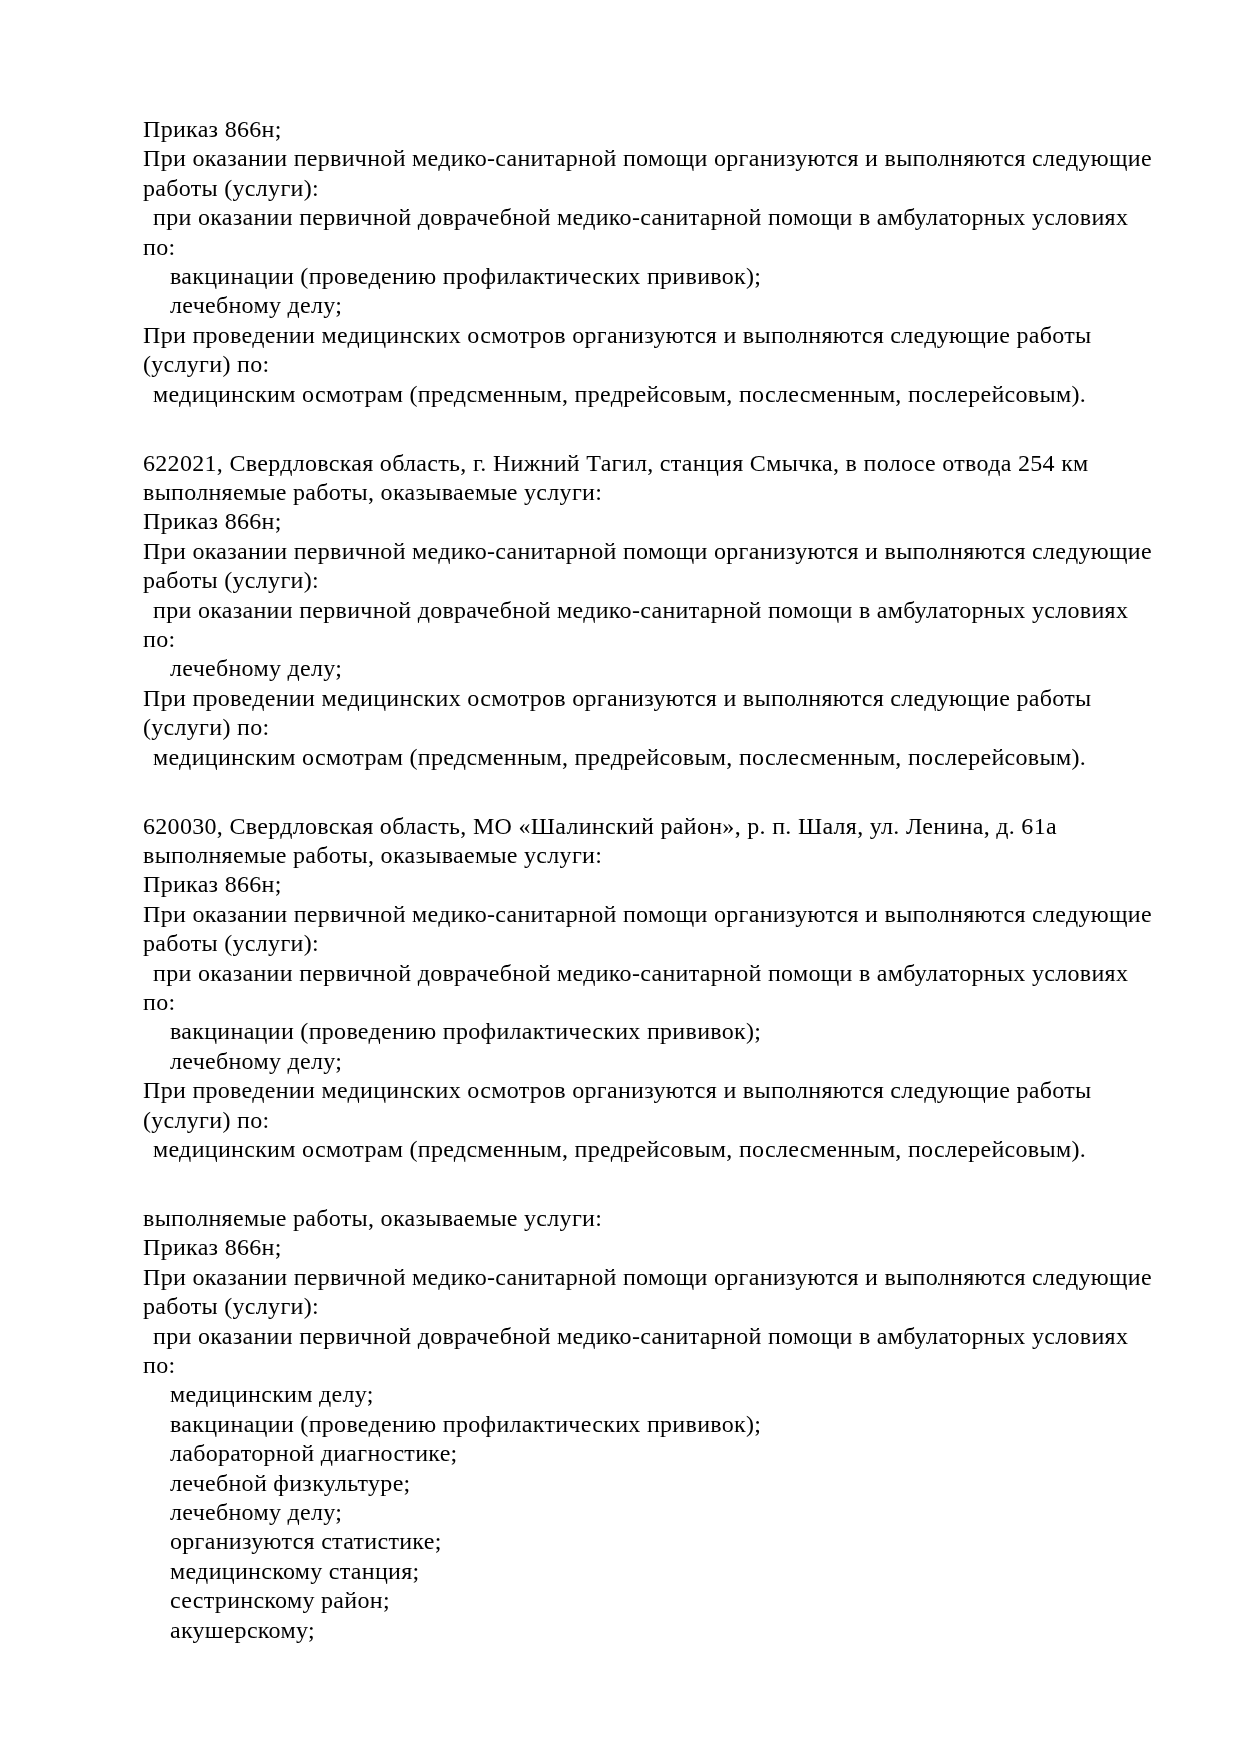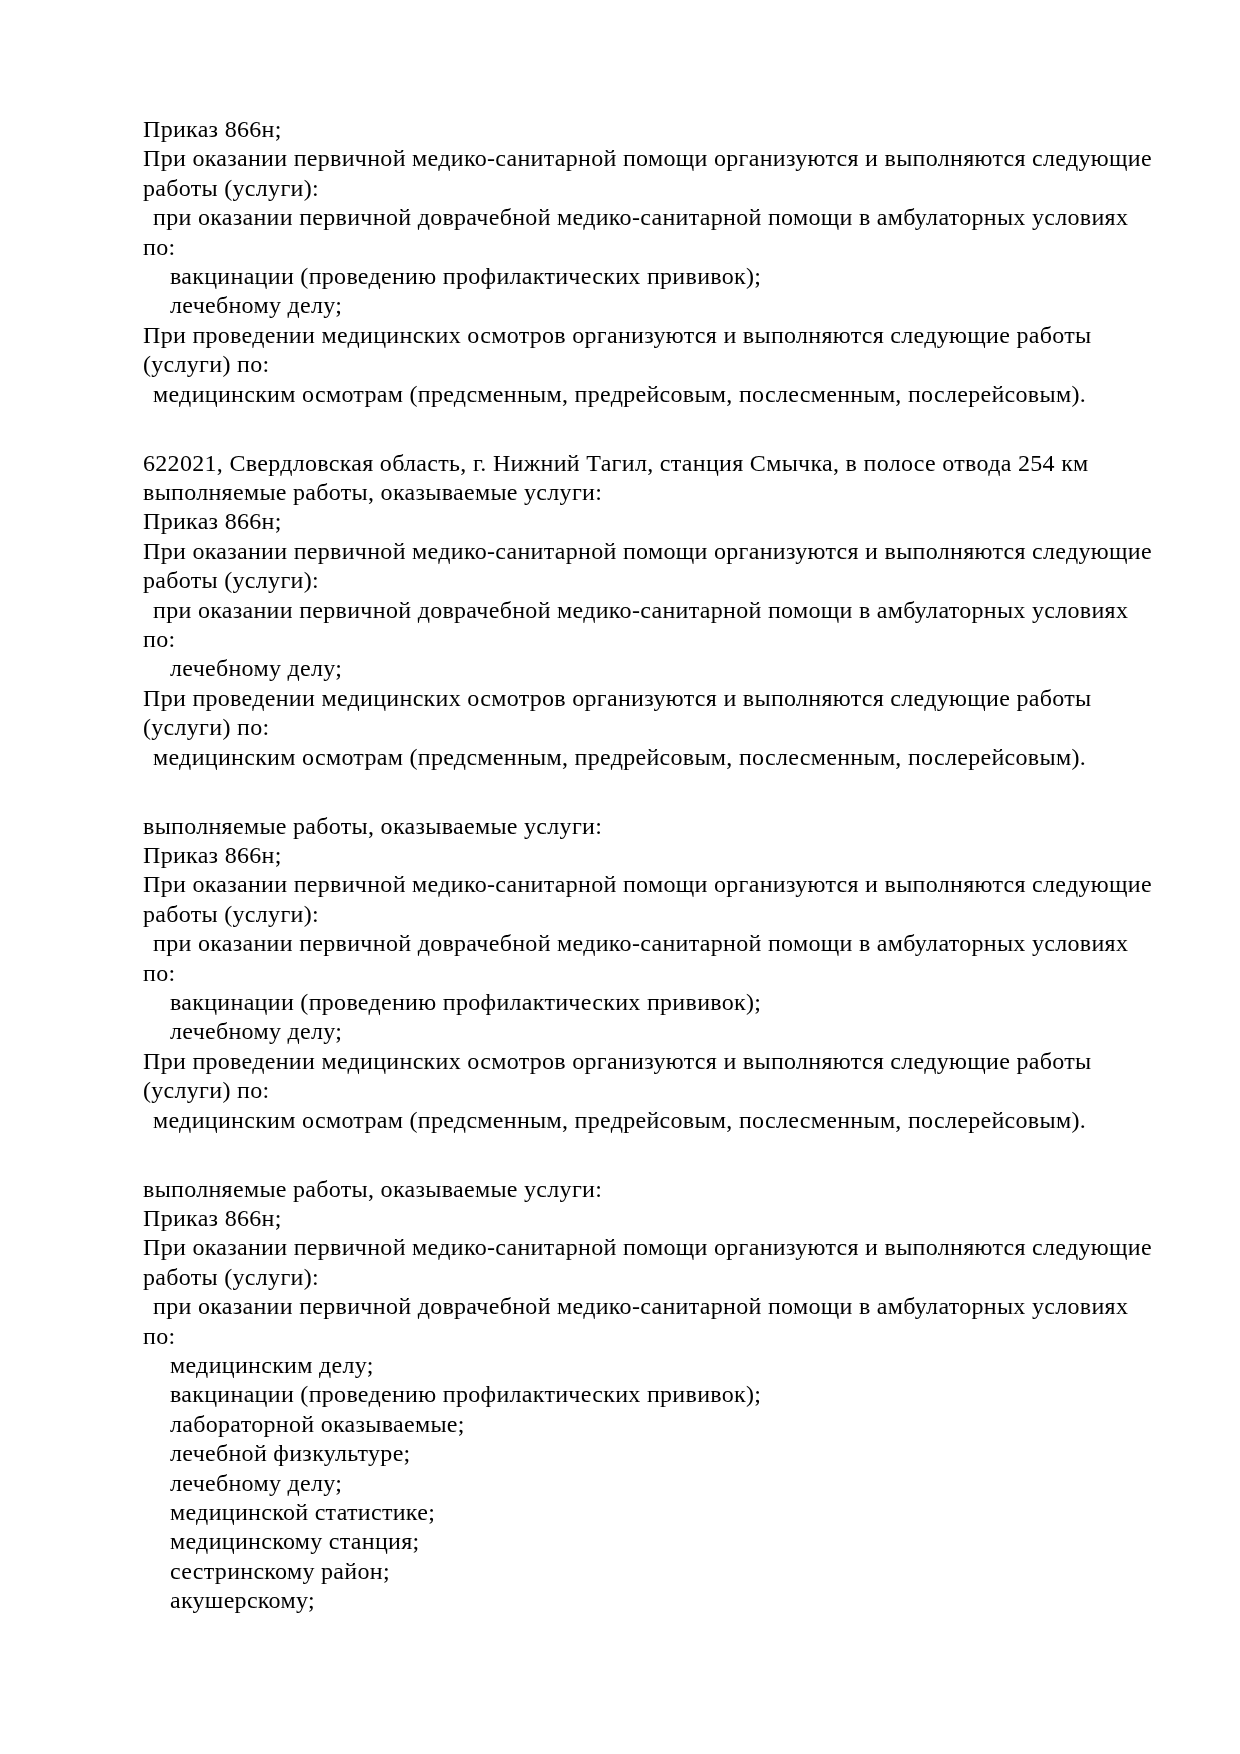--- a/index.html
+++ b/index.html
@@ -59,20 +59,21 @@
         <div class="line indent-0">При оказании первичной медико-санитарной помощи организуются и выполняются следующие</div>
         <div class="line indent-0">работы (услуги):</div>
         <div class="line indent-1">при оказании первичной доврачебной медико-санитарной помощи в амбулаторных условиях</div>
         <div class="line indent-0">по:</div>
         <div class="line indent-2">лечебному делу;</div>
         <div class="line indent-0">При проведении медицинских осмотров организуются и выполняются следующие работы</div>
         <div class="line indent-0">(услуги) по:</div>
         <div class="line indent-1">медицинским осмотрам (предсменным, предрейсовым, послесменным, послерейсовым).</div>
       </div>
       <div class="section">
+        <div class="line indent-0">620030, Свердловская область, МО «Шалинский район», р. п. Шаля, ул. Ленина, д. 61а</div>
         <div class="line indent-0">выполняемые работы, оказываемые услуги:</div>
         <div class="line indent-0">Приказ 866н;</div>
         <div class="line indent-0">При оказании первичной медико-санитарной помощи организуются и выполняются следующие</div>
         <div class="line indent-0">работы (услуги):</div>
         <div class="line indent-1">при оказании первичной доврачебной медико-санитарной помощи в амбулаторных условиях</div>
         <div class="line indent-0">по:</div>
         <div class="line indent-2">вакцинации (проведению профилактических прививок);</div>
         <div class="line indent-2">лечебному делу;</div>
         <div class="line indent-0">При проведении медицинских осмотров организуются и выполняются следующие работы</div>
         <div class="line indent-0">(услуги) по:</div>
@@ -80,22 +81,22 @@
       </div>
       <div class="section">
         <div class="line indent-0">выполняемые работы, оказываемые услуги:</div>
         <div class="line indent-0">Приказ 866н;</div>
         <div class="line indent-0">При оказании первичной медико-санитарной помощи организуются и выполняются следующие</div>
         <div class="line indent-0">работы (услуги):</div>
         <div class="line indent-1">при оказании первичной доврачебной медико-санитарной помощи в амбулаторных условиях</div>
         <div class="line indent-0">по:</div>
         <div class="line indent-2">медицинским делу;</div>
         <div class="line indent-2">вакцинации (проведению профилактических прививок);</div>
-        <div class="line indent-2">лабораторной оказываемые;</div>
+        <div class="line indent-2">лабораторной диагностике;</div>
         <div class="line indent-2">лечебной физкультуре;</div>
         <div class="line indent-2">лечебному делу;</div>
-        <div class="line indent-2">медицинской статистике;</div>
+        <div class="line indent-2">организуются статистике;</div>
         <div class="line indent-2">медицинскому станция;</div>
         <div class="line indent-2">сестринскому район;</div>
         <div class="line indent-2">акушерскому;</div>
       </div>
     </div>
 </div>
 
 </body></html>

